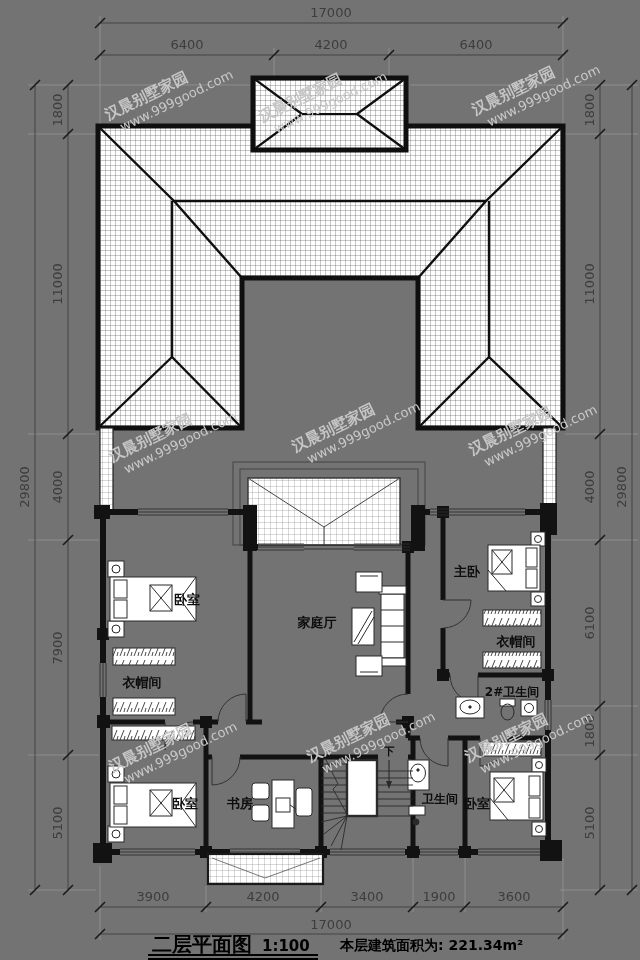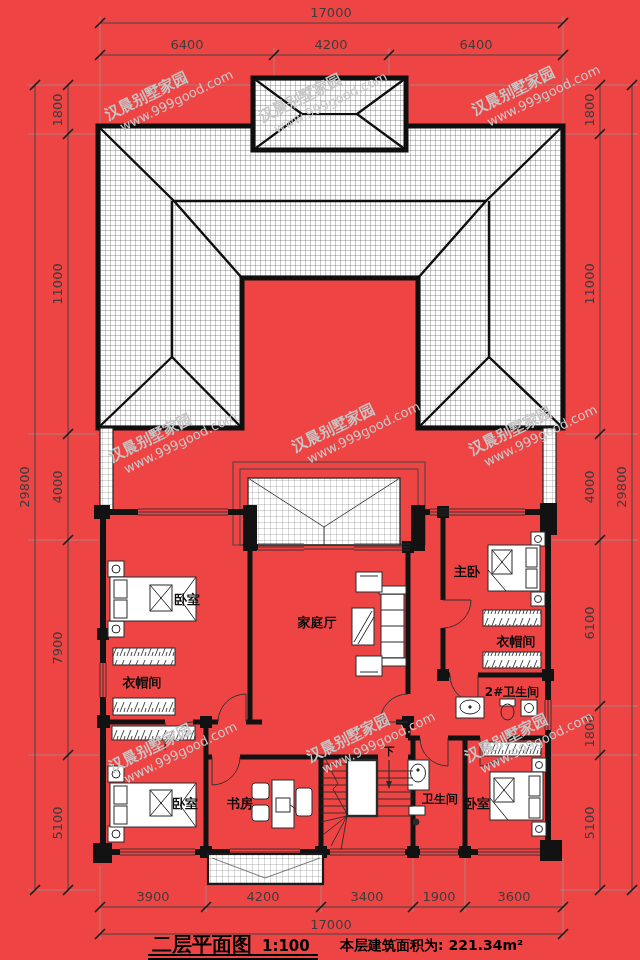--- a/index.html
+++ b/index.html
@@ -1,16 +1,16 @@
 <!DOCTYPE html>
 <html><head>
 <meta charset="utf-8">
 <style>
   html,body{margin:0;padding:0;background:#ffffff;}
-  .page{position:relative;width:640px;height:960px;background:#ef4444;overflow:hidden;
+  .page{position:relative;width:640px;height:960px;background:#737373;overflow:hidden;
         font-family:"DejaVu Sans","Liberation Sans",sans-serif;}
   svg{position:absolute;left:0;top:0;}
   text{font-family:"DejaVu Sans","Liberation Sans",sans-serif;}
   .dim{fill:#3d3d3d;font-size:13px;}
   .room{fill:#0d0d0d;font-size:13px;font-weight:bold;}
   .room-sm{fill:#0d0d0d;font-size:12px;font-weight:bold;}
   .wm1{fill:#c6c6c6;font-size:15px;font-weight:bold;}
   .wm2{fill:#c9c9c9;font-size:13px;}
   .title-main{fill:#000;font-size:20px;font-weight:bold;}
   .title-scale{fill:#000;font-size:15px;font-weight:bold;}

